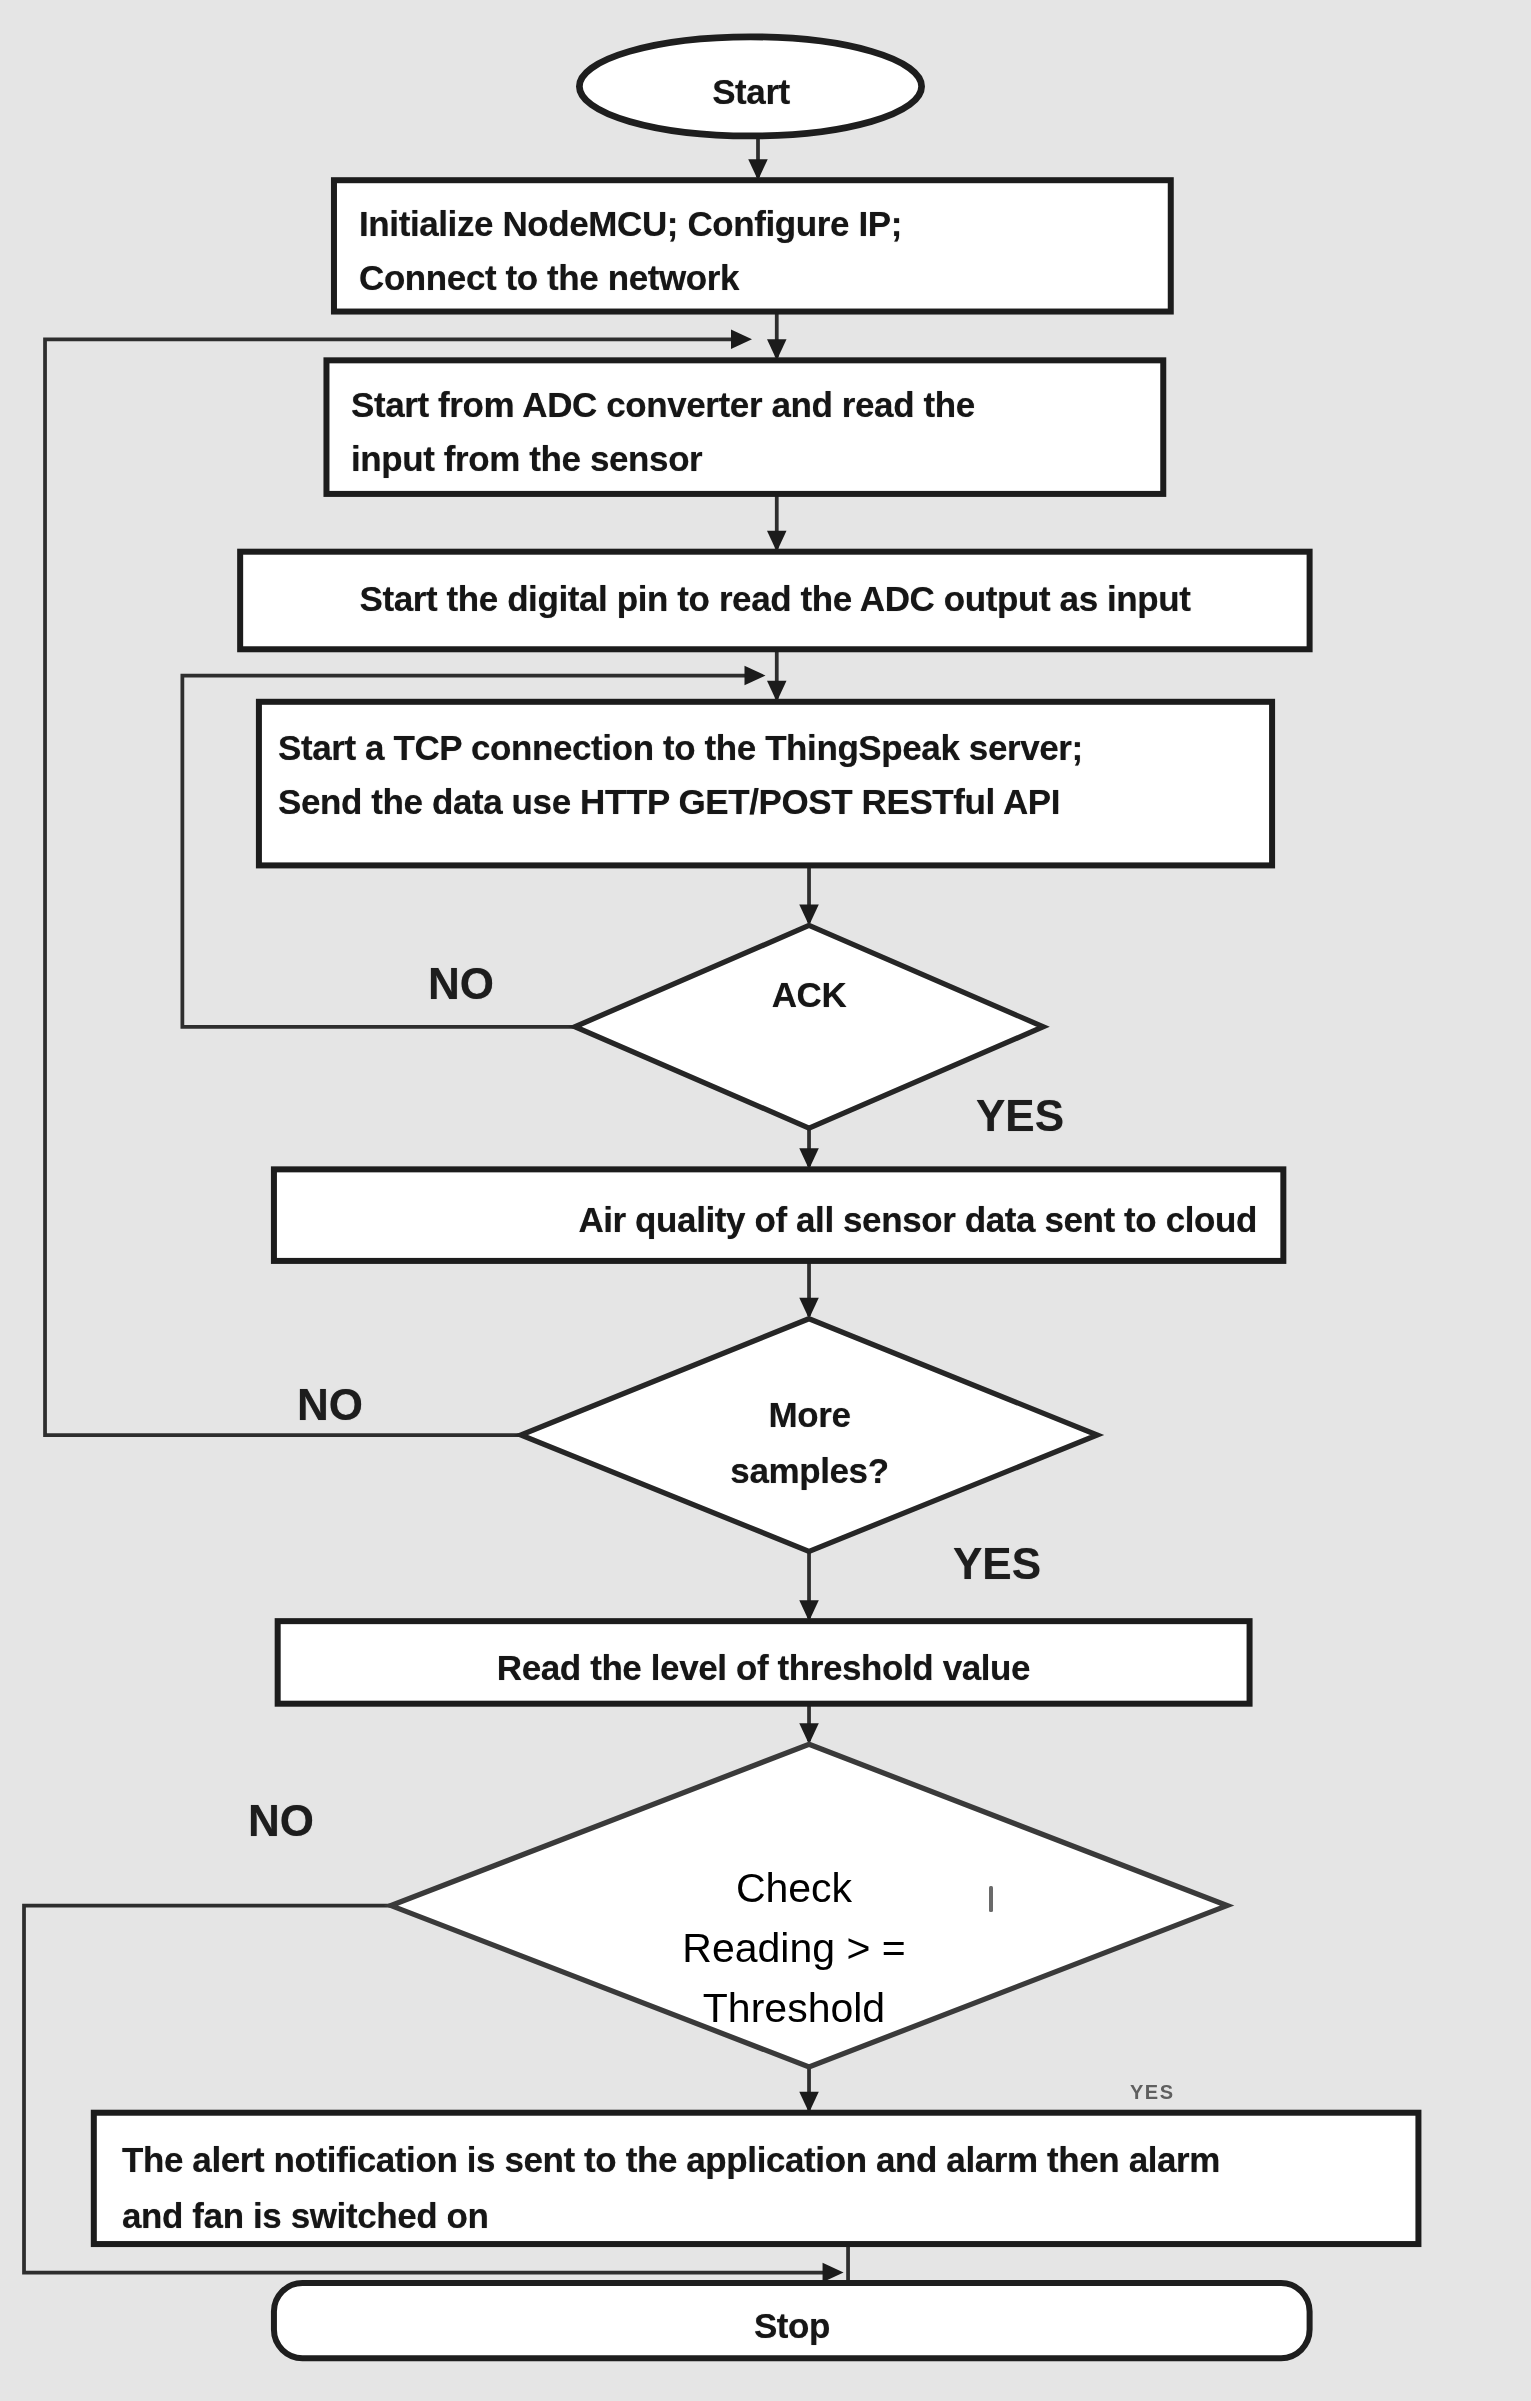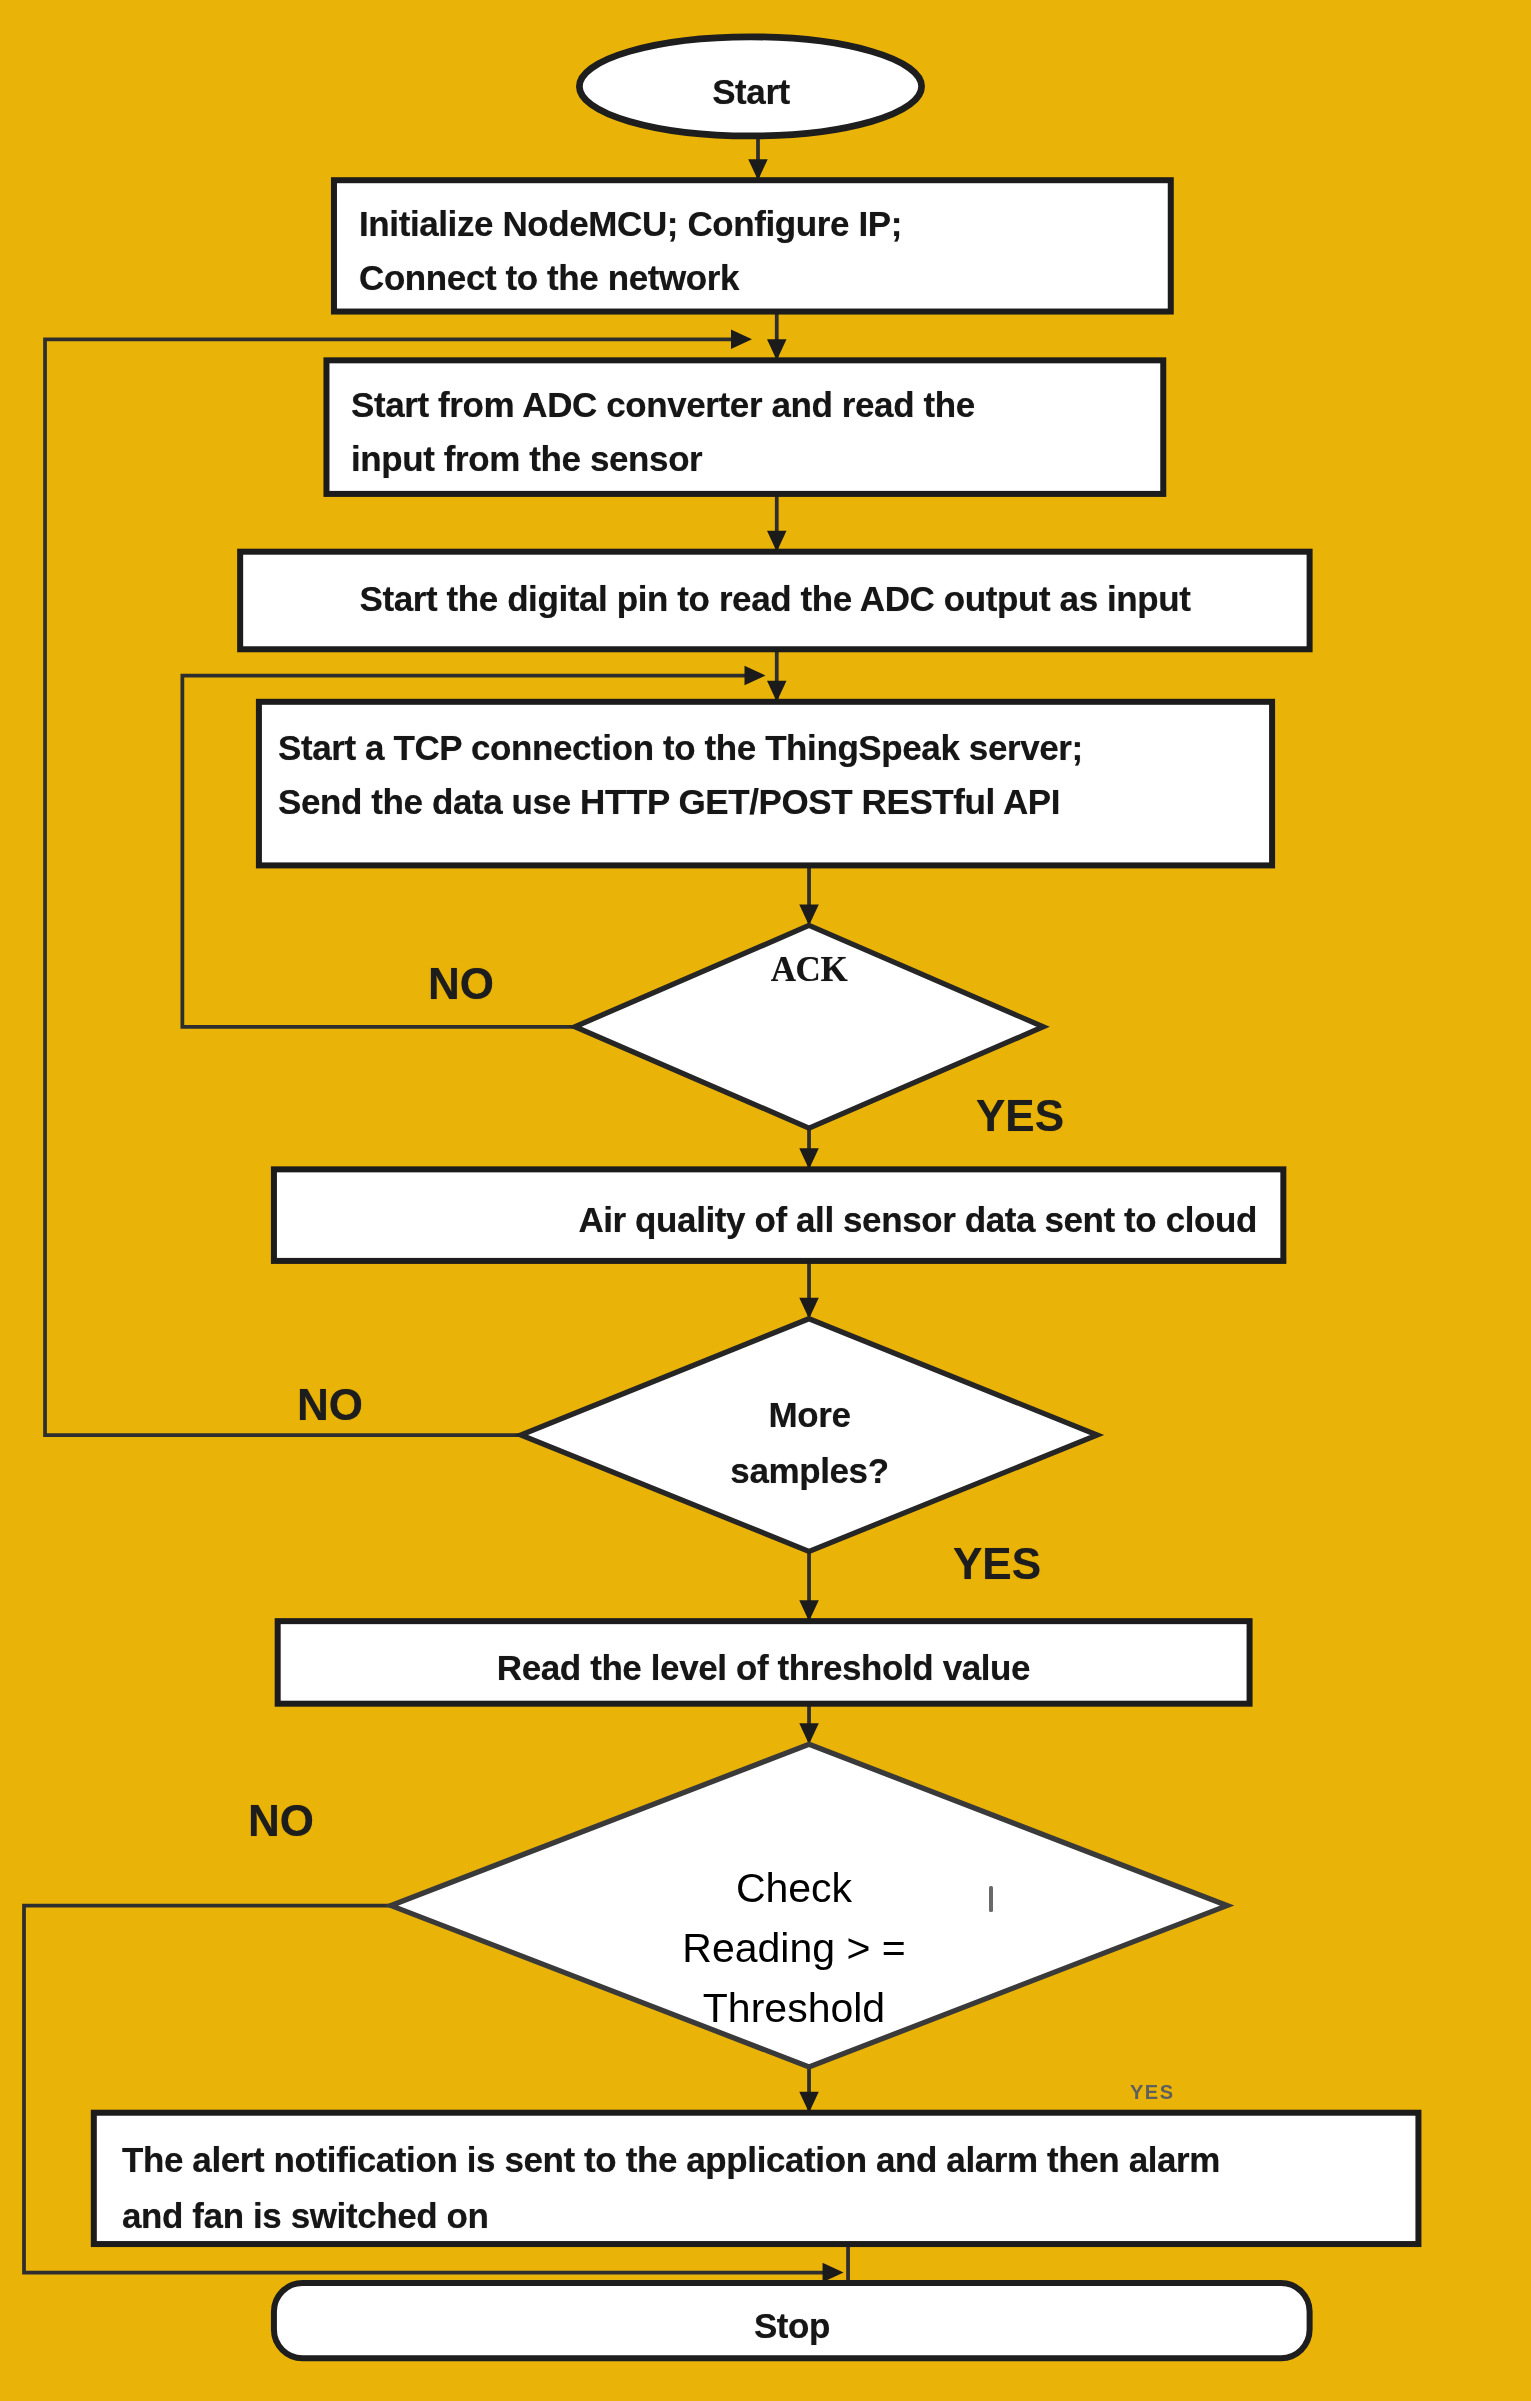--- a/index.html
+++ b/index.html
@@ -1,20 +1,20 @@
 <!DOCTYPE html>
 <html style="font-size:12px"><head>
 <meta charset="utf-8">
 <style>
   html, body { margin: 0; padding: 0; background: #ffffff; }
   #canvas {
     position: relative;
     width: 1531px;
     height: 2401px;
-    background: #eab308;
+    background: #e5e5e5;
     font-family: "Liberation Sans", sans-serif;
     overflow: hidden;
   }
   #shapes { position: absolute; left: 0; top: 0; width: 1531px; height: 2401px; }
 
   .lbl {
     position: absolute;
     color: #161616;
     font-weight: bold;
     font-size: 35px;
@@ -128,21 +128,21 @@
     <span>input from the sensor</span>
   </div>
 
   <div class="lbl center" style="left:259px; top:572px; width:1032px;">Start the digital pin to read the ADC output as input</div>
 
   <div class="lbl multiline" style="left:278px; top:721px; width:968px;">
     <span>Start a TCP connection to the ThingSpeak server;</span>
     <span>Send the data use HTTP GET/POST RESTful API</span>
   </div>
 
-  <div class="lbl center" style="left:734px; top:943px; width:150px;font-family:Liberation Serif, serif;">ACK</div>
+  <div class="lbl center" style="left:734px; top:968px; width:150px;">ACK</div>
 
   <div class="lbl center" style="left:300px; top:1193px; width:957px;text-align:right;">Air quality of all sensor data sent to cloud</div>
 
   <div class="lbl center multiline" style="left:697px; top:1387px; width:225px; line-height:56px;">
     <span>More</span>
     <span>samples?</span>
   </div>
 
   <div class="lbl center" style="left:300px; top:1641px; width:927px;">Read the level of threshold value</div>
 

